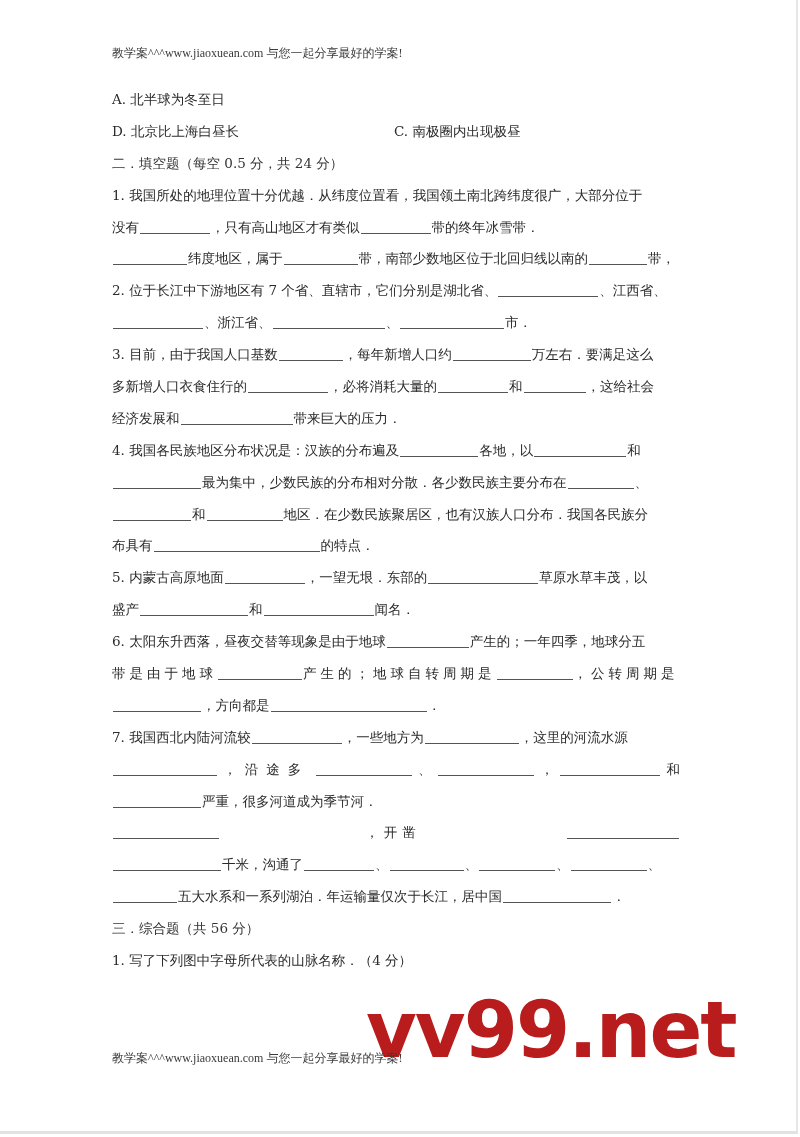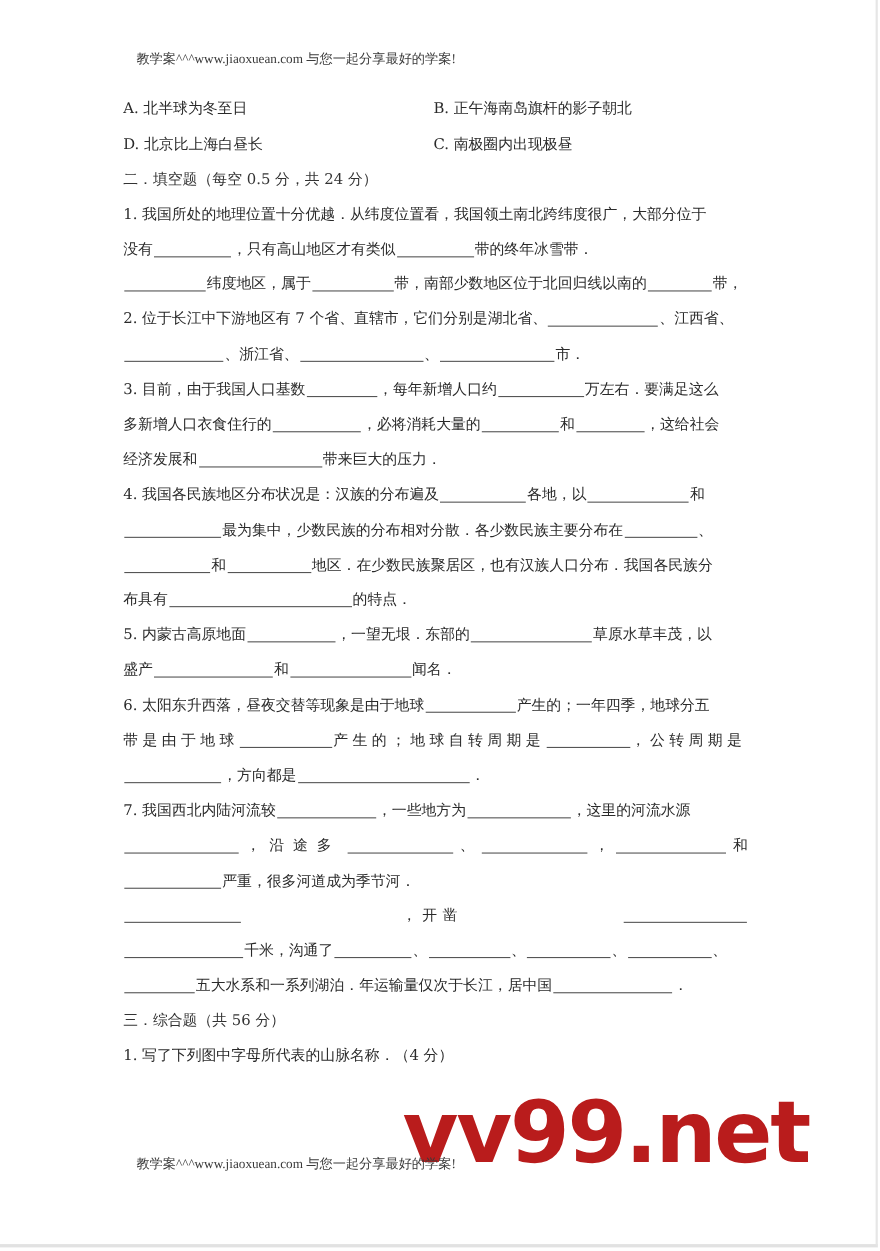--- a/index.html
+++ b/index.html
@@ -5,21 +5,21 @@
     html, body { margin: 0; padding: 0; }
     body {
       width: 800px; height: 1137px; background: #ffffff; position: relative; overflow: hidden;
       font-family: "DejaVu Serif", "Liberation Serif", serif; color: #2a2a2a;
     }
     .page {
       position: absolute; left: 0; top: 0; width: 796px; height: 1131px;
       background: #ffffff; border-right: 2px solid #e6e6e6; border-bottom: 3px solid #e2e2e2;
     }
     .header, .footer {
-      position: absolute; left: 124px; font-size: 12px; color: #3a3a3a; letter-spacing: 0px;
+      position: absolute; left: 112px; font-size: 12px; color: #3a3a3a; letter-spacing: 0px;
       font-family: "Liberation Serif", "DejaVu Serif", serif; white-space: nowrap;
     }
     .header { top: 45px; }
     .footer { top: 1050px; z-index: 2; }
     .content {
       position: absolute; left: 112px; top: 84px; width: 568px;
     }
     .line {
       height: 31.9px; line-height: 31.9px; font-size: 13.5px; white-space: nowrap;
       display: flex; align-items: center;
@@ -41,21 +41,20 @@
 <body>
 
 <div class="page">
 
   <div class="header">教学案^^^www.jiaoxuean.com  与您一起分享最好的学案!</div>
 
   <div class="content">
 
     <div class="line">
       <span class="opt">A.  北半球为冬至日</span>
-      <span class="opt">B.  正午海南岛旗杆的影子朝北</span>
     </div>
     <div class="line">
       <span class="opt">D.  北京比上海白昼长</span>
       <span class="opt">C.  南极圈内出现极昼</span>
     </div>
 
     <div class="line sec">
       <span>二．填空题（每空 0.5 分，共 24 分）</span>
     </div>
 

